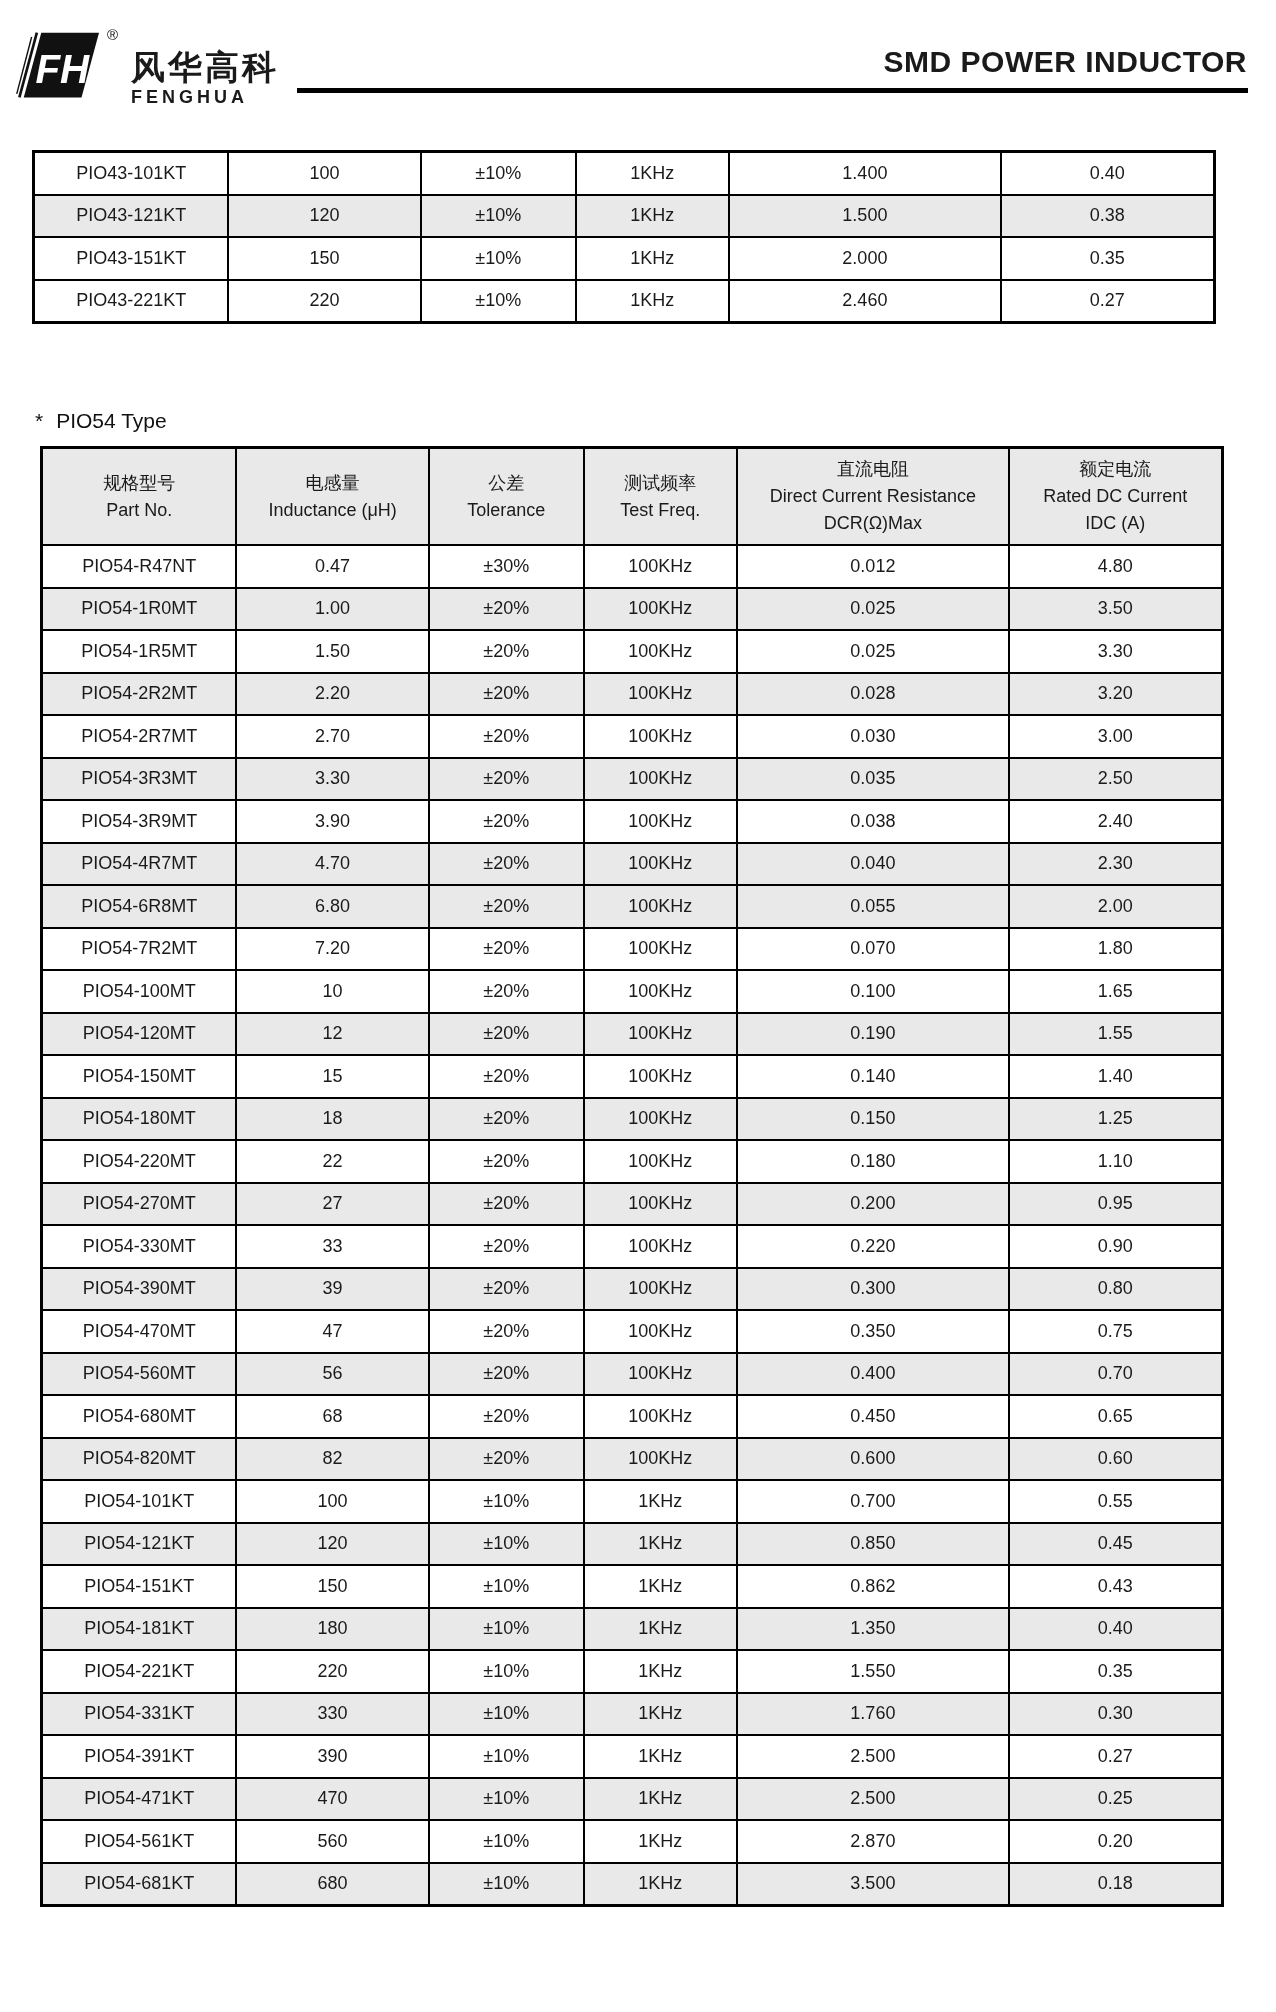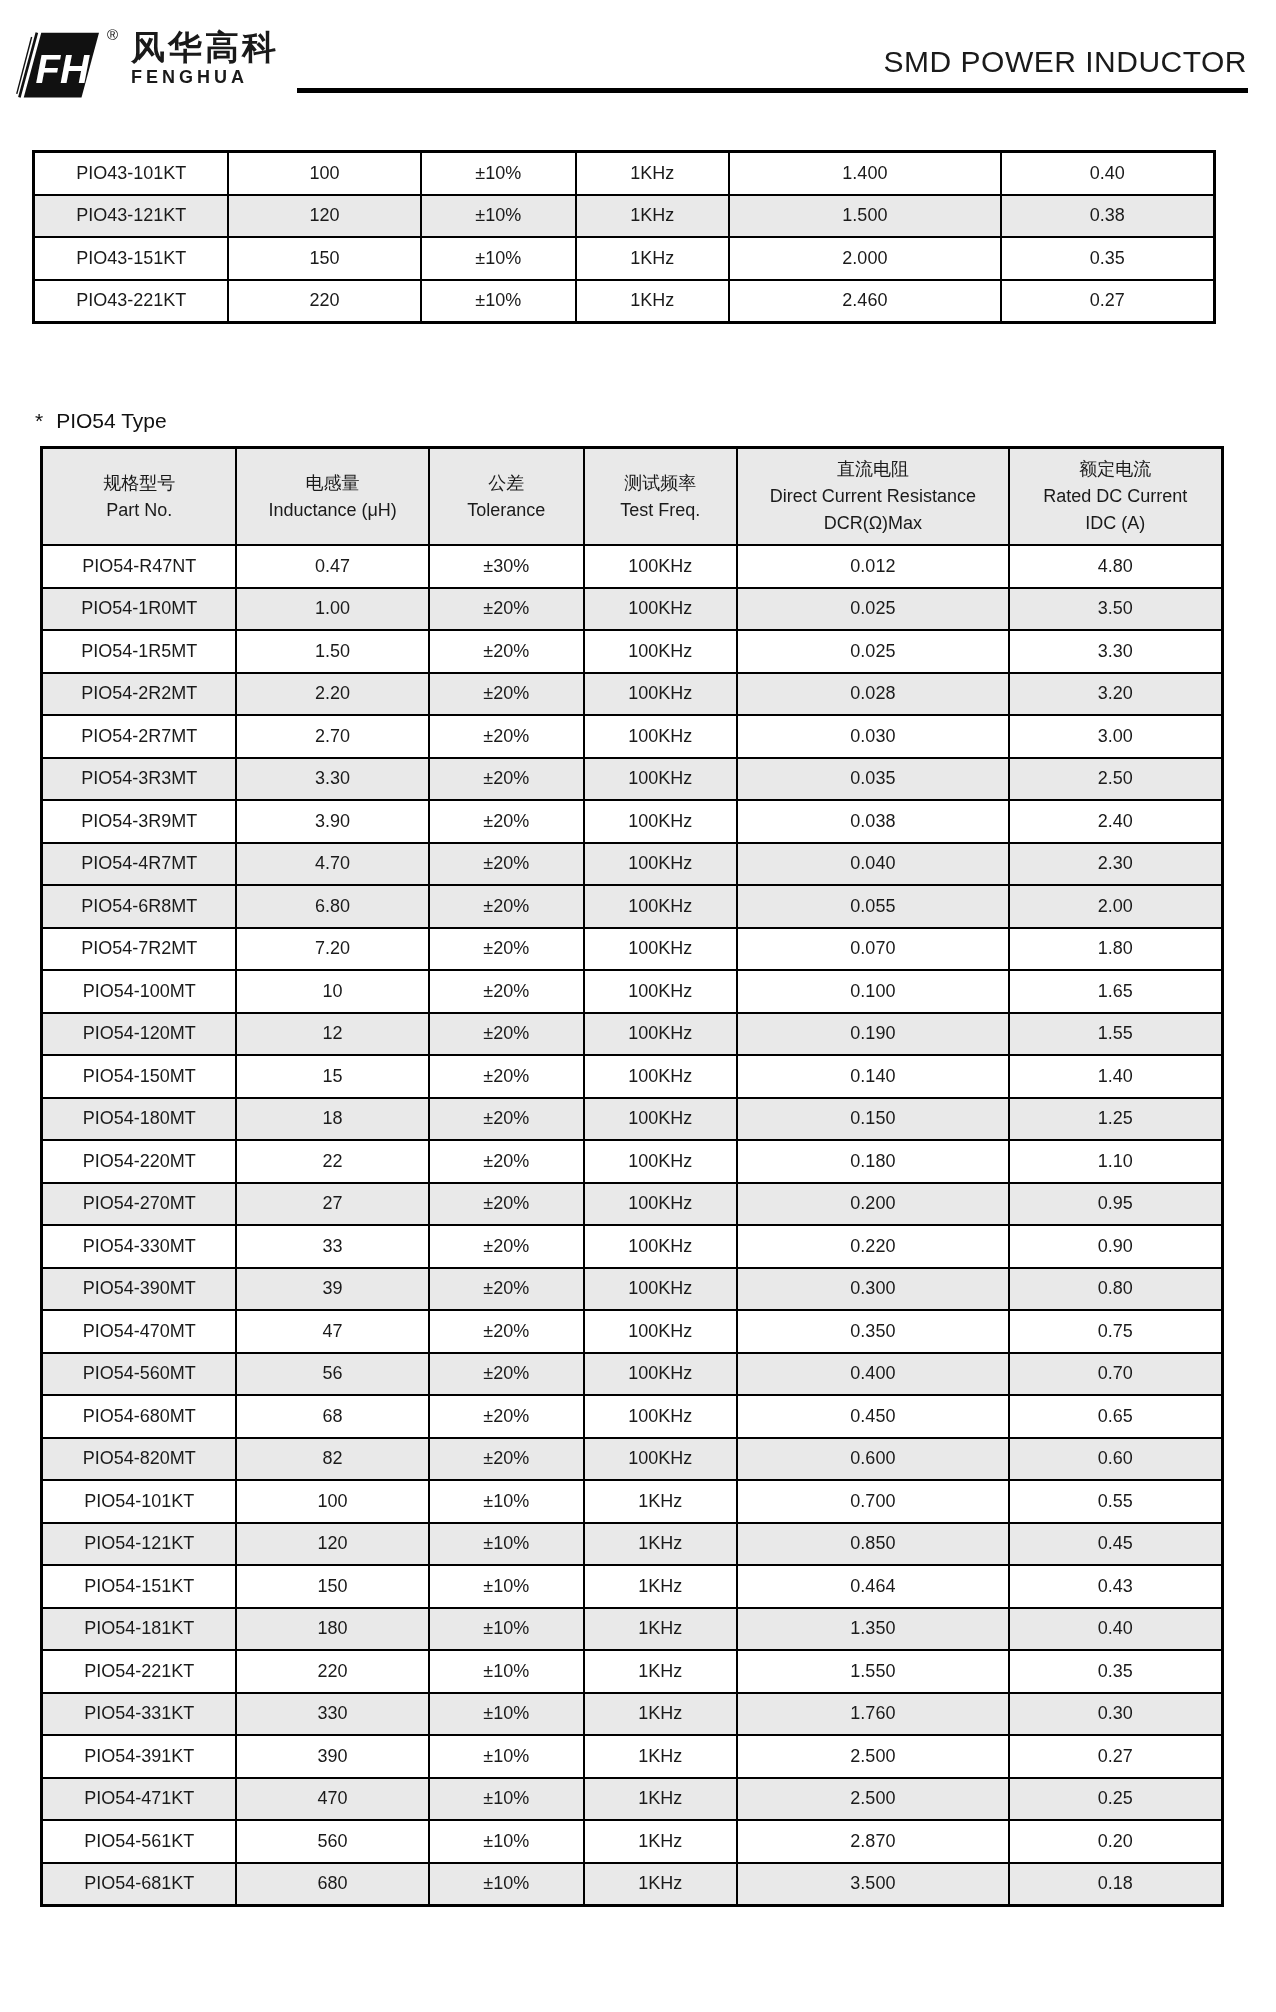--- a/index.html
+++ b/index.html
@@ -11,24 +11,24 @@
     position: relative;
     overflow: hidden;
   }
   .page { position: absolute; inset: 0; }
 
   
   .logo-block { position: absolute; left: 15px; top: 29px; display: flex; align-items: flex-start; }
   .logo-mark { position: relative; width: 84px; height: 72px; }
   .logo-mark svg { display: block; width: 84px; height: 72px; }
   .reg { position: absolute; top: -3px; right: -19px; font-size: 15px; color: #111; }
-  .brand { margin-left: 32px; }
+  .brand { margin-left: 32px; margin-top: 20px; }
   .brand-cn { font-size: 34px; font-weight: 700; letter-spacing: 3px; line-height: 36px; white-space: nowrap; }
   .brand-en { font-size: 18px; font-weight: 600; letter-spacing: 4px; line-height: 25px; white-space: nowrap; }
-  .doc-title { position: absolute; top: 45px; right: 29px; font-size: 30px; font-weight: 400; letter-spacing: 0.5px; margin-left: 24px; }
+  .doc-title { position: absolute; top: 45px; right: 29px; font-size: 30px; font-weight: 700; letter-spacing: 0.5px; margin-left: 24px; }
   .head-rule { position: absolute; left: 297px; right: 28px; top: 88px; height: 5px; background: #000; }
 
   
   table { border-collapse: collapse; table-layout: fixed; width: 1184px; border: 3px solid #000; }
   td, th { border: 2px solid #000; text-align: center; vertical-align: middle; padding: 0; }
   td { height: 40.5px; font-size: 18px; }
   tr.alt td { background: #e9e9e9; }
   th { background: #e9e9e9; font-weight: 400; font-size: 18px; padding: 7px 0; }
   th .hl { line-height: 27px; }
 
@@ -341,21 +341,21 @@
           <td>±10%</td>
           <td>1KHz</td>
           <td>0.850</td>
           <td>0.45</td>
         </tr>
         <tr>
           <td>PIO54-151KT</td>
           <td>150</td>
           <td>±10%</td>
           <td>1KHz</td>
-          <td>0.464</td>
+          <td>0.862</td>
           <td>0.43</td>
         </tr>
         <tr class="alt">
           <td>PIO54-181KT</td>
           <td>180</td>
           <td>±10%</td>
           <td>1KHz</td>
           <td>1.350</td>
           <td>0.40</td>
         </tr>

